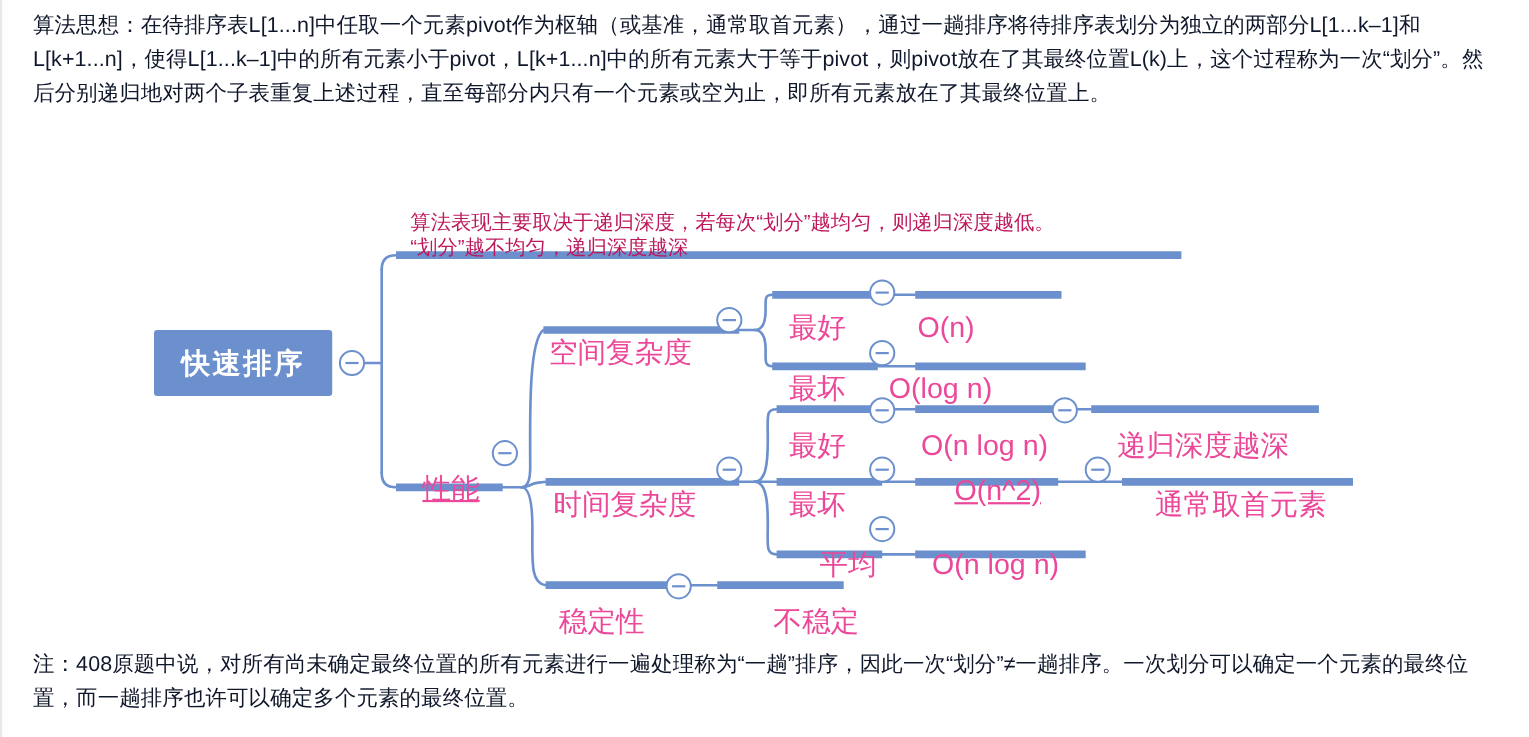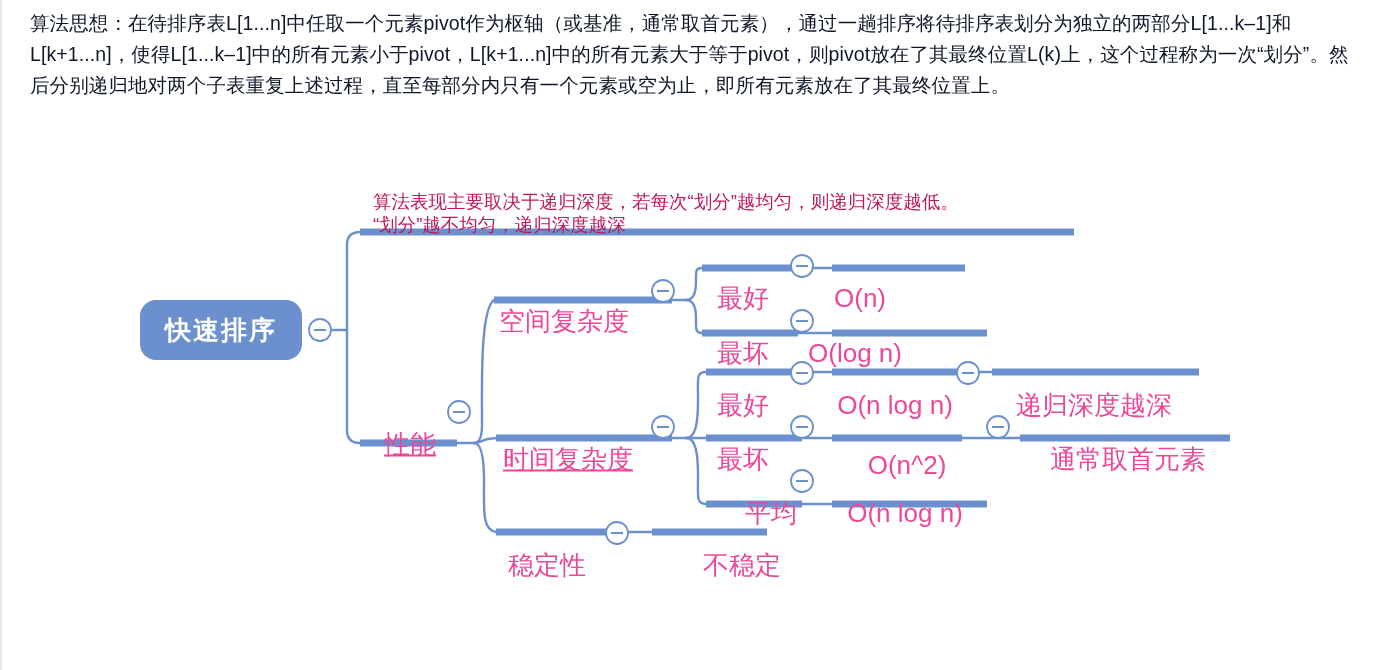--- a/index.html
+++ b/index.html
@@ -64,21 +64,21 @@
     font-family: "Liberation Sans", "DejaVu Sans", sans-serif;
     margin-top: 32px;
   }
   .node-label.mono-ish {
     font-family: "Liberation Sans", "DejaVu Sans", sans-serif;
     letter-spacing: 0px;
   }
   .root-node {
     position: absolute;
     background: #6b90cd;
-    border-radius: 16px;
+    border-radius: 3px;
     color: #ffffff;
     font-size: 26px;
     font-weight: bold;
     display: flex;
     align-items: center;
     justify-content: center;
     letter-spacing: 2px;
     box-sizing: border-box;
   }
   .title-block {
@@ -231,39 +231,40 @@
       <span>快速排序</span>
     </div>
 
     <div class="title-block">算法表现主要取决于递归深度，若每次“划分”越均匀，则递归深度越低。
 “划分”越不均匀，递归深度越深</div>
 
     <div class="node-label" style="left:408px; top:252px;text-decoration:underline;">性能</div>
 
     <div class="node-label" style="left:562px; top:131px;font-family:Liberation Mono, monospace;">空间复杂度</div>
 
-    <div class="node-label" style="left:566px; top:267px;text-decoration:underline;">时间复杂度</div>
+    <div class="node-label" style="left:566px; top:267px;">时间复杂度</div>
 
     <div class="node-label" style="left:545px; top:373px;">稳定性</div>
 
     <div class="node-label" style="left:740px; top:373px;text-align:right;">不稳定</div>
 
     <div class="node-label" style="left:741px; top:106px;">最好</div>
     <div class="node-label mono-ish" style="left:858px; top:106px;">O(n)</div>
 
     <div class="node-label" style="left:741px; top:161px;">最坏</div>
     <div class="node-label mono-ish" style="left:853px; top:161px;">O(log n)</div>
 
     <div class="node-label" style="left:741px; top:213px;">最好</div>
     <div class="node-label mono-ish" style="left:893px; top:213px;">O(n log n)</div>
     <div class="node-label" style="left:1092px; top:213px;">递归深度越深</div>
 
     <div class="node-label" style="left:741px; top:267px;">最坏</div>
-    <div class="node-label mono-ish" style="left:905px; top:273px;">O(n^2)</div>
+    <div class="node-label mono-ish" style="left:905px; top:254px;text-decoration:underline;">O(n^2)</div>
     <div class="node-label" style="left:1126px; top:267px;">通常取首元素</div>
 
     <div class="node-label" style="left:769px; top:321px;">平均</div>
     <div class="node-label mono-ish" style="left:903px; top:321px;">O(n log n)</div>
 
   </div>
 
+  <div class="para" id="note-paragraph">注：408原题中说，对所有尚未确定最终位置的所有元素进行一遍处理称为“一趟”排序，因此一次“划分”≠一趟排序。一次划分可以确定一个元素的最终位置，而一趟排序也许可以确定多个元素的最终位置。</div>
 
 </div>
 
 </body></html>

